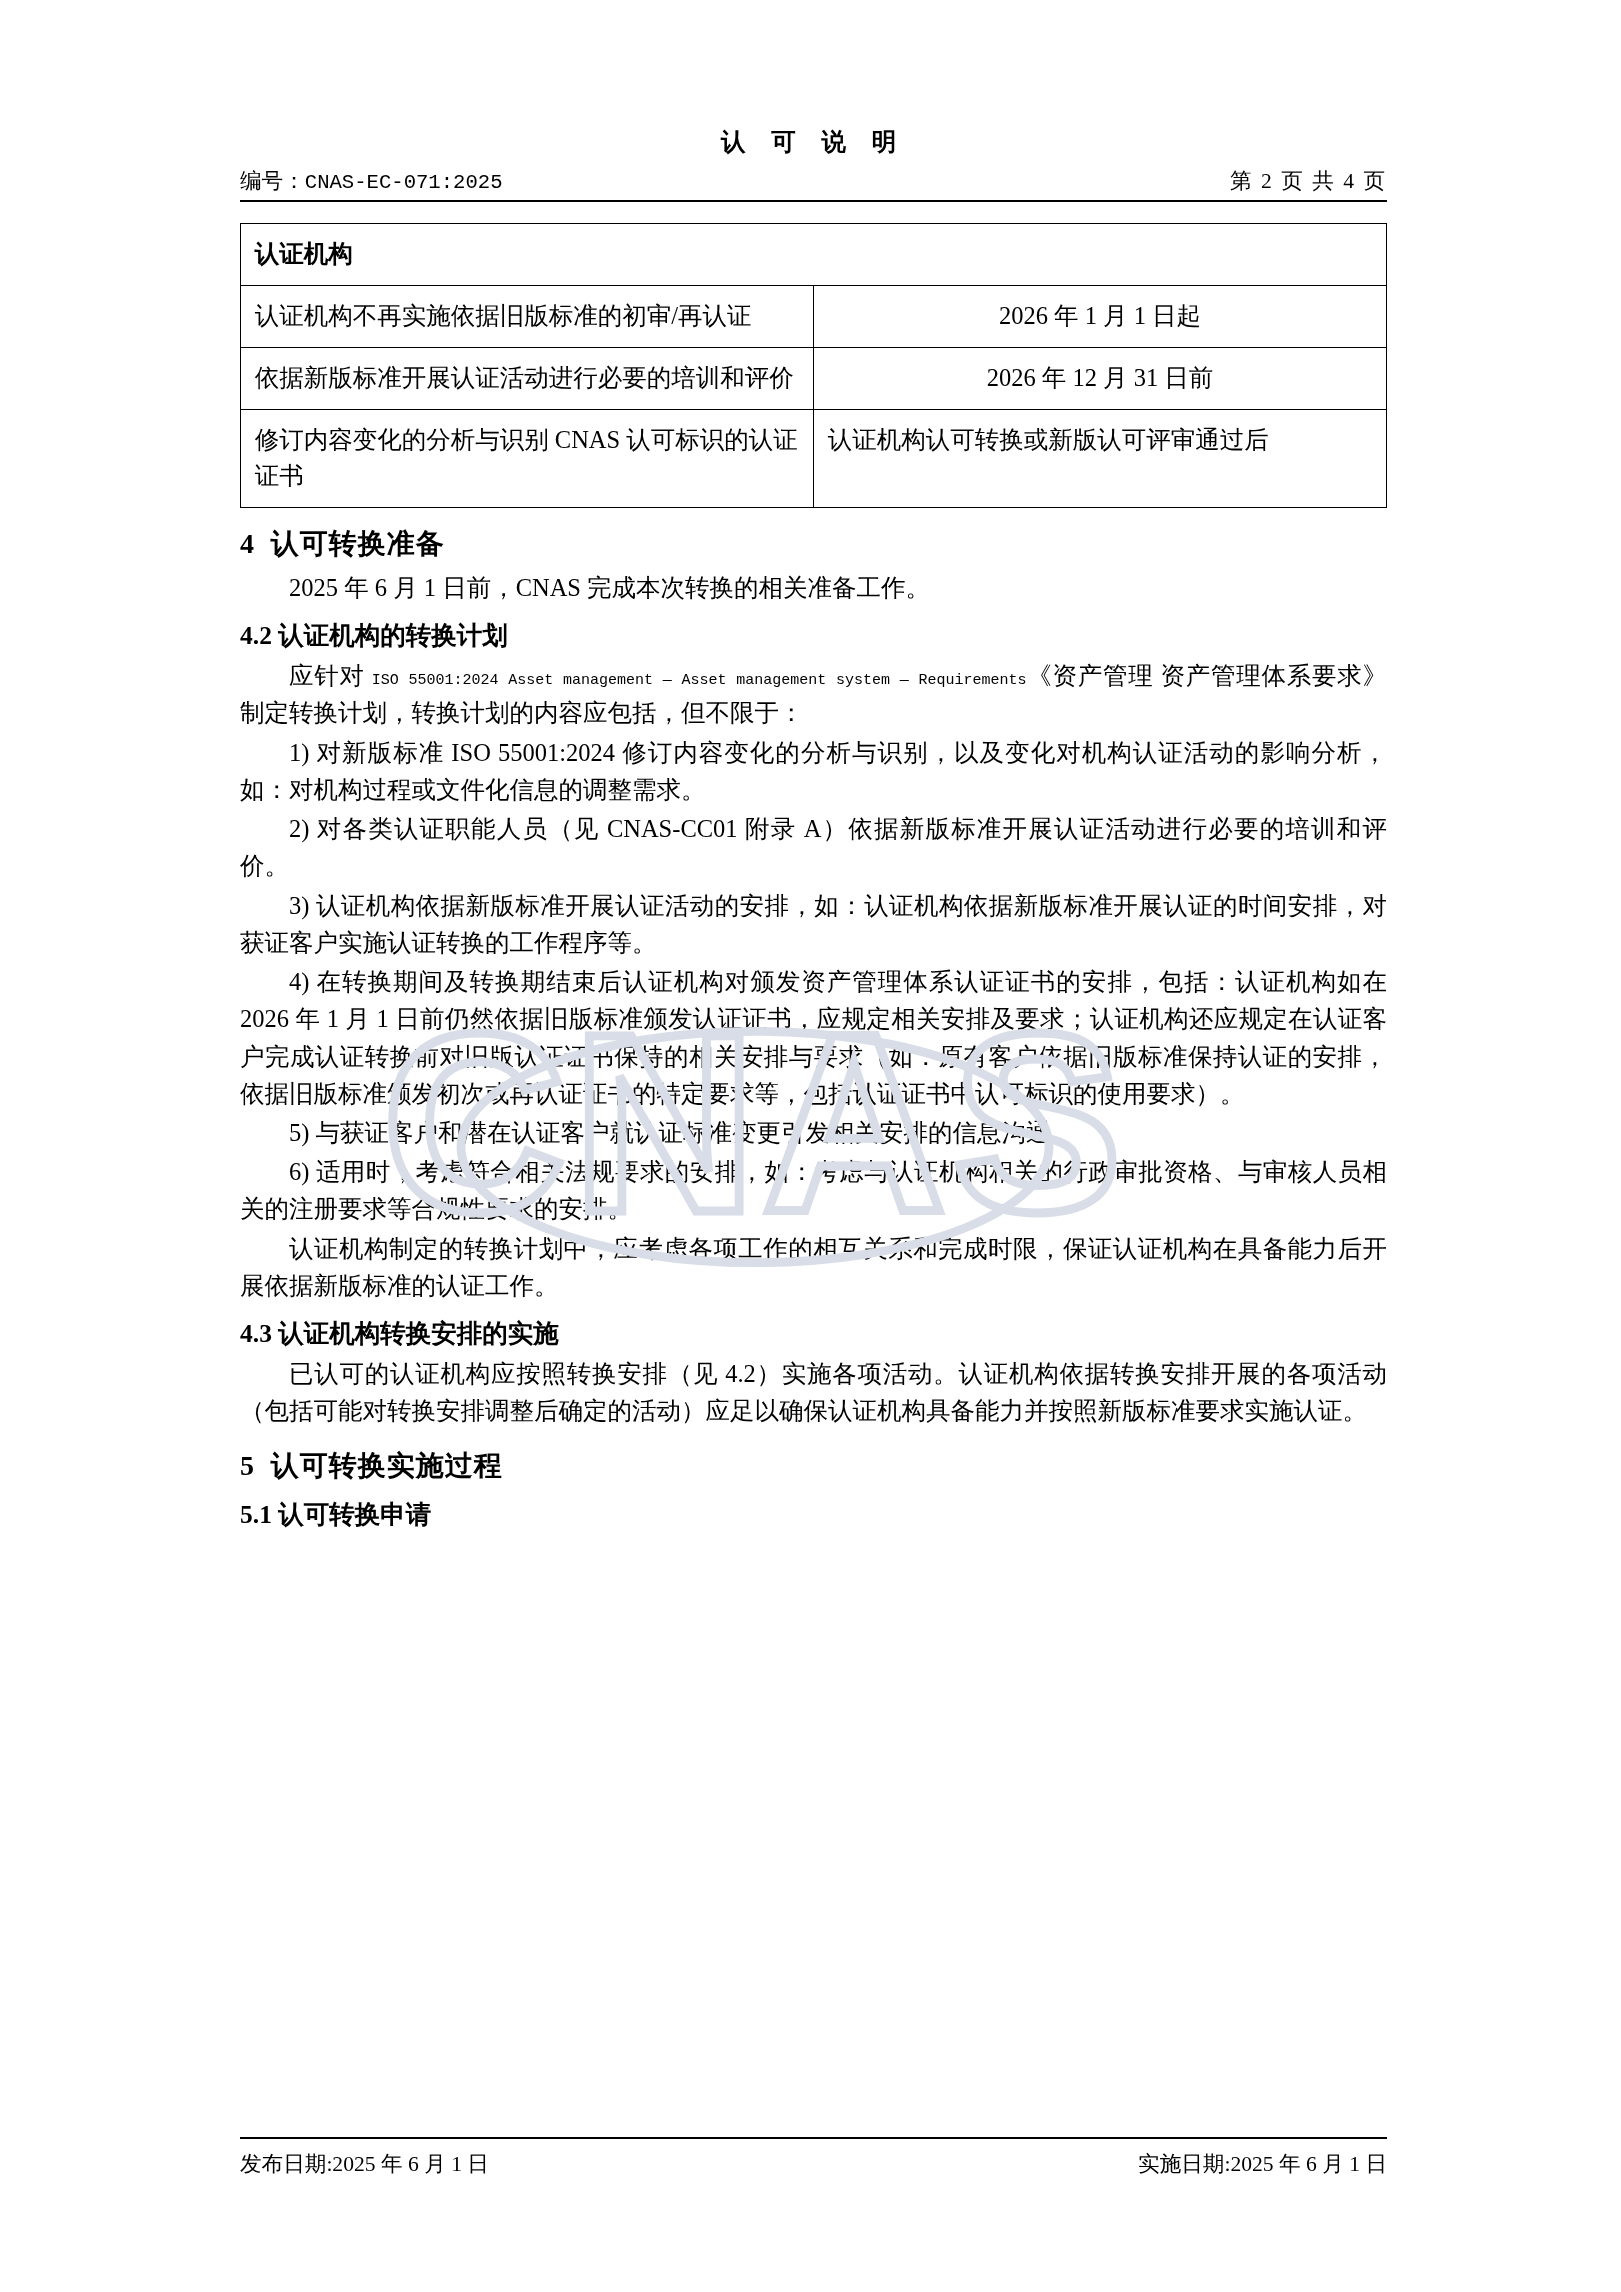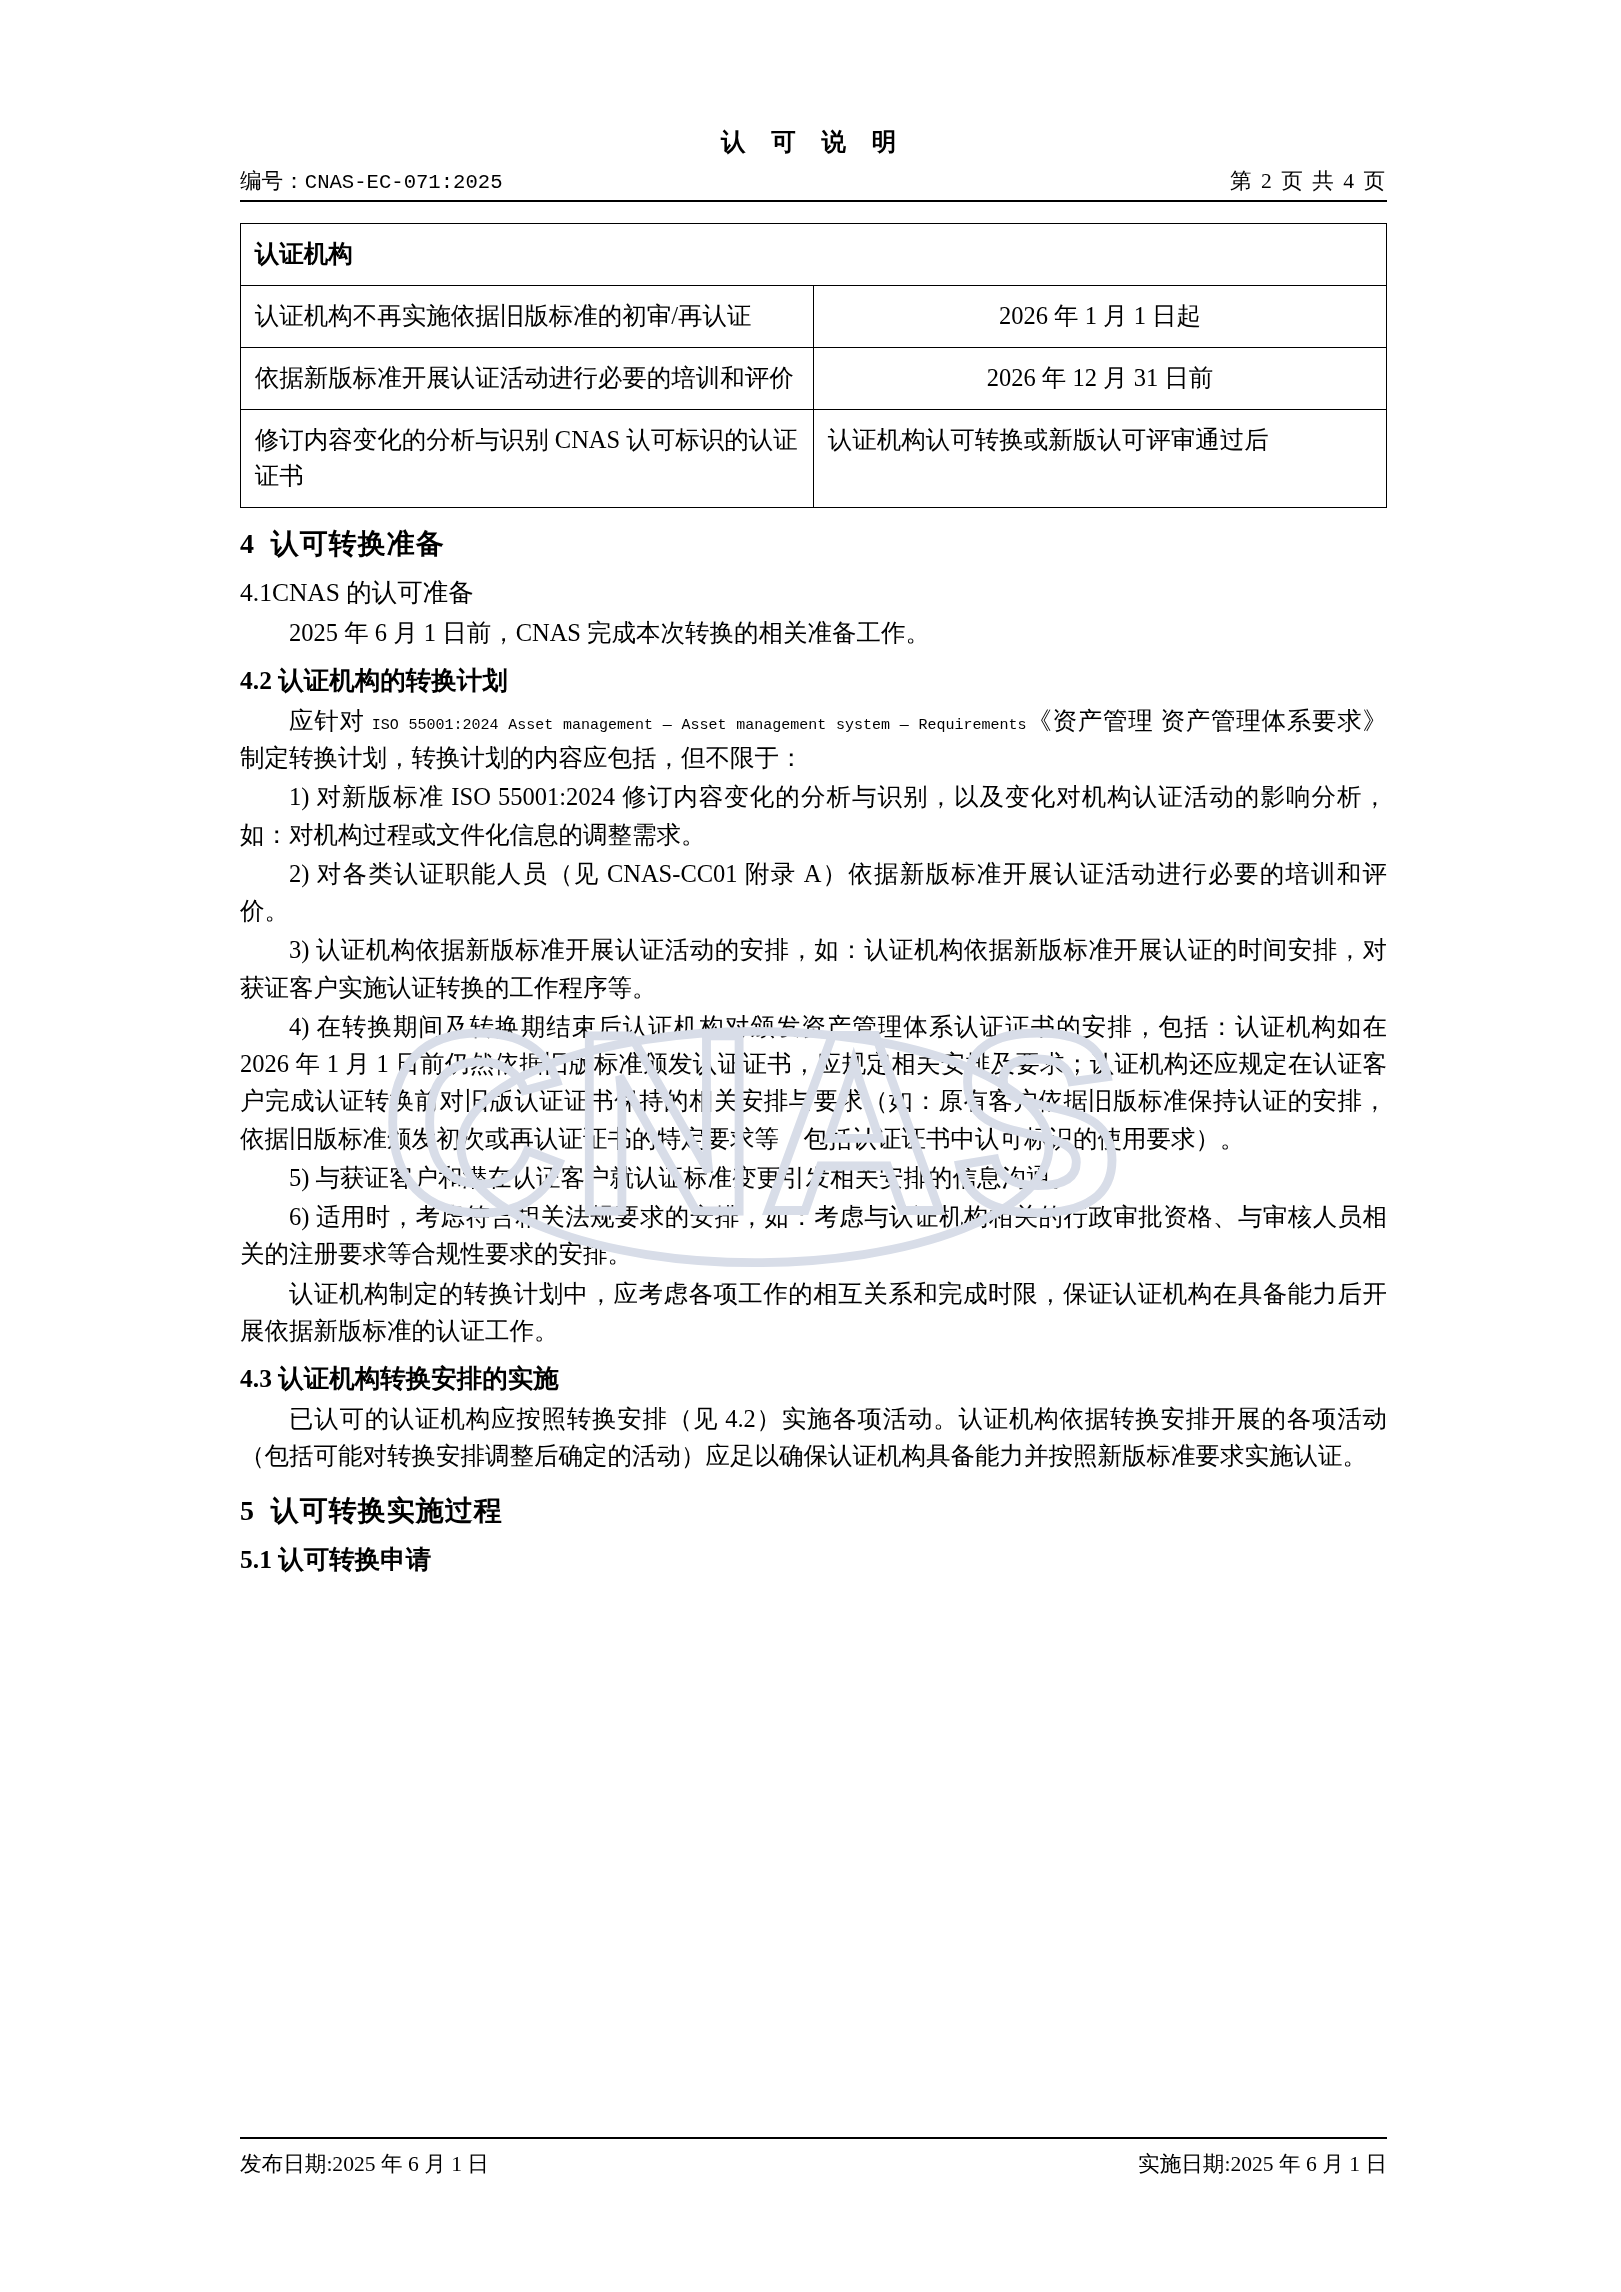--- a/index.html
+++ b/index.html
@@ -191,21 +191,20 @@
           <td class="col-left">修订内容变化的分析与识别 CNAS 认可标识的认证证书</td>
           <td class="col-right">认证机构认可转换或新版认可评审通过后</td>
         </tr>
       </tbody>
     </table>
 
     <h2 class="sec">
       <span class="num">4</span><span>认可转换准备</span>
     </h2>
 
-    <h3 class="sub-light">4.1CNAS 的认可准备</h3>
     <p class="body">2025 年 6 月 1 日前，CNAS 完成本次转换的相关准备工作。</p>
 
     <h3 class="sub">4.2 认证机构的转换计划</h3>
     <p class="body"><span>应针对 </span><span class="mono">ISO 55001:2024 Asset management — Asset management system — Requirements</span><span>《资产管理 资产管理体系要求》制定转换计划，转换计划的内容应包括，但不限于：</span></p>
     <p class="body">1) 对新版标准 ISO 55001:2024 修订内容变化的分析与识别，以及变化对机构认证活动的影响分析，如：对机构过程或文件化信息的调整需求。</p>
     <p class="body">2) 对各类认证职能人员（见 CNAS-CC01 附录 A）依据新版标准开展认证活动进行必要的培训和评价。</p>
     <p class="body">3) 认证机构依据新版标准开展认证活动的安排，如：认证机构依据新版标准开展认证的时间安排，对获证客户实施认证转换的工作程序等。</p>
     <p class="body">4) 在转换期间及转换期结束后认证机构对颁发资产管理体系认证证书的安排，包括：认证机构如在 2026 年 1 月 1 日前仍然依据旧版标准颁发认证证书，应规定相关安排及要求；认证机构还应规定在认证客户完成认证转换前对旧版认证证书保持的相关安排与要求（如：原有客户依据旧版标准保持认证的安排，依据旧版标准颁发初次或再认证证书的特定要求等，包括认证证书中认可标识的使用要求）。</p>
     <p class="body">5) 与获证客户和潜在认证客户就认证标准变更引发相关安排的信息沟通。</p>
     <p class="body">6) 适用时，考虑符合相关法规要求的安排，如：考虑与认证机构相关的行政审批资格、与审核人员相关的注册要求等合规性要求的安排。</p>

